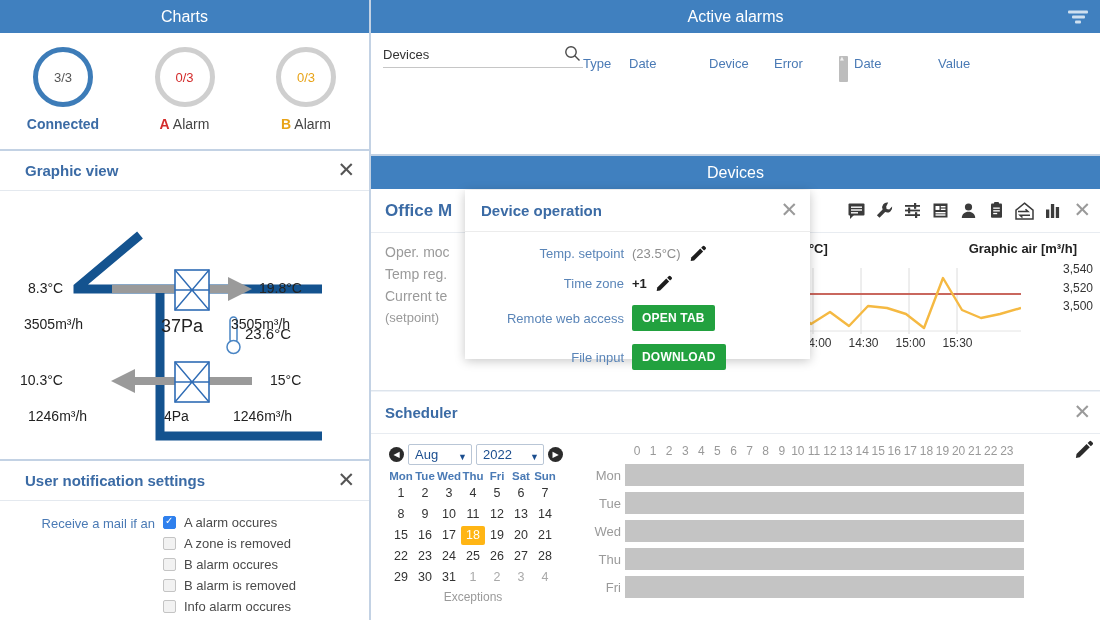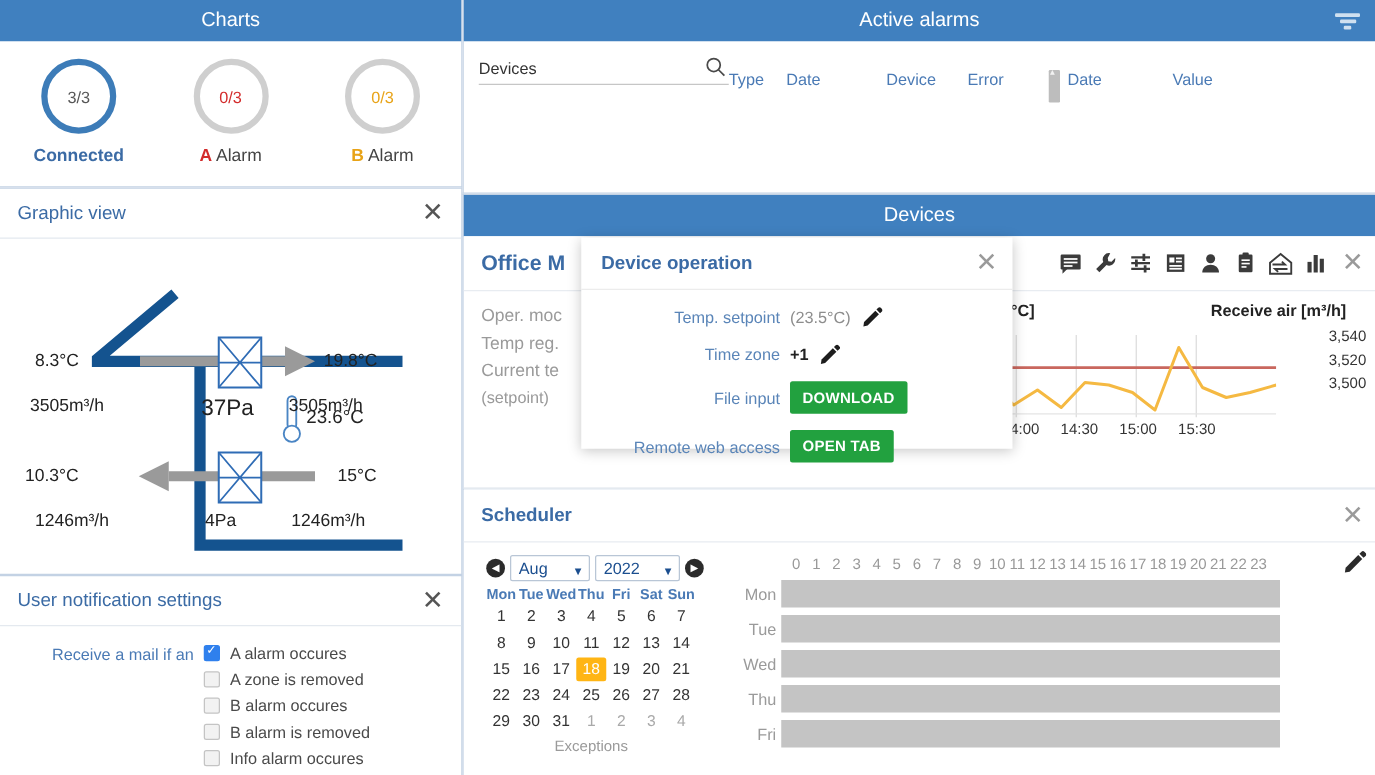--- a/index.html
+++ b/index.html
@@ -25,21 +25,21 @@
   .bluebar .right-icon i { display: block; background: #cfe0f0; height: 3px; border-radius: 1px; }
   .bluebar .right-icon i:nth-child(1) { width: 20px; }
   .bluebar .right-icon i:nth-child(2) { width: 13px; }
   .bluebar .right-icon i:nth-child(3) { width: 6px; }
 
   .cardhead {
     display: flex; align-items: center; justify-content: space-between;
     padding: 0 14px; height: 40px;
     border-bottom: 1px solid #e4e9ef;
   }
-  .cardhead h3 { font-size: 15px; color: #3b6ba5; font-weight: normal; }
+  .cardhead h3 { font-size: 15px; color: #3b6ba5; font-weight: bold; margin-left: 11px; }
   .xbtn {
     font-size: 21px; color: #555; line-height: 1; cursor: pointer;
     font-weight: 300; font-family: "DejaVu Sans", sans-serif;
   }
   .xbtn.light { color: #9a9a9a; }
 
   
   #charts-panel { left: 0; top: 0; width: 370px; height: 150px; border-left: none; border-top: none; }
   .donut-row { display: flex; justify-content: space-between; align-items: flex-start; padding: 14px 8px 0; }
   .donut-cell { text-align: center; width: 110px; }
@@ -413,21 +413,21 @@
             <span>Current te</span>
           </div>
         <div class="dev-row" style="font-size:13px;">
             <span>(setpoint)</span>
           </div>
       </div>
 
       <div class="minichart">
         <div class="mc-titles">
           <span>p [°C]</span>
-          <span>Receive air [m³/h]</span>
+          <span>Graphic air [m³/h]</span>
         </div>
         <div class="mc-plot">
           <svg width="228" height="66" viewBox="0 0 228 66" style="display:block;">
             <line x1="20" y1="0" x2="20" y2="66" stroke="#dcdcdc" stroke-width="1"></line>
             <line x1="68" y1="0" x2="68" y2="66" stroke="#dcdcdc" stroke-width="1"></line>
             <line x1="116" y1="0" x2="116" y2="66" stroke="#dcdcdc" stroke-width="1"></line>
             <line x1="164" y1="0" x2="164" y2="66" stroke="#dcdcdc" stroke-width="1"></line>
             <line x1="0" y1="63" x2="228" y2="63" stroke="#e4e4e4" stroke-width="1"></line>
             <polyline fill="none" stroke="#c9675e" stroke-width="2.2" points="0,26 228,26"></polyline>
             <polyline fill="none" stroke="#f5b942" stroke-width="2.4" stroke-linejoin="round" points="0,38 18,56 37,44 56,58 75,38 94,40 113,46 131,60 150,10 169,42 188,50 207,46 228,40"></polyline>
@@ -600,23 +600,23 @@
       <span class="op-val strong">+1</span>
       <span class="pencil">
         <svg width="17" height="17" viewBox="0 0 19 19">
             <path d="M2.5 14.1 L12.6 4 L15.8 7.2 L5.7 17.3 L1.9 18z" fill="#1d1d1d"></path>
             <path d="M13.6 3 L15.2 1.4 a1.6 1.6 0 0 1 2.3 0 l1 1 a1.6 1.6 0 0 1 0 2.3 L16.8 6.2z" fill="#1d1d1d"></path>
           </svg>
       </span>
     </div>
 
     <div class="op-row">
+      <span class="op-label">Remote web access</span>
+      <button class="greenbtn">OPEN TAB</button>
+    </div>
+
+    <div class="op-row">
       <span class="op-label">File input</span>
       <button class="greenbtn">DOWNLOAD</button>
     </div>
-
-    <div class="op-row">
-      <span class="op-label">Remote web access</span>
-      <button class="greenbtn">OPEN TAB</button>
-    </div>
   </div>
 
 </div>
 
 </body></html>

